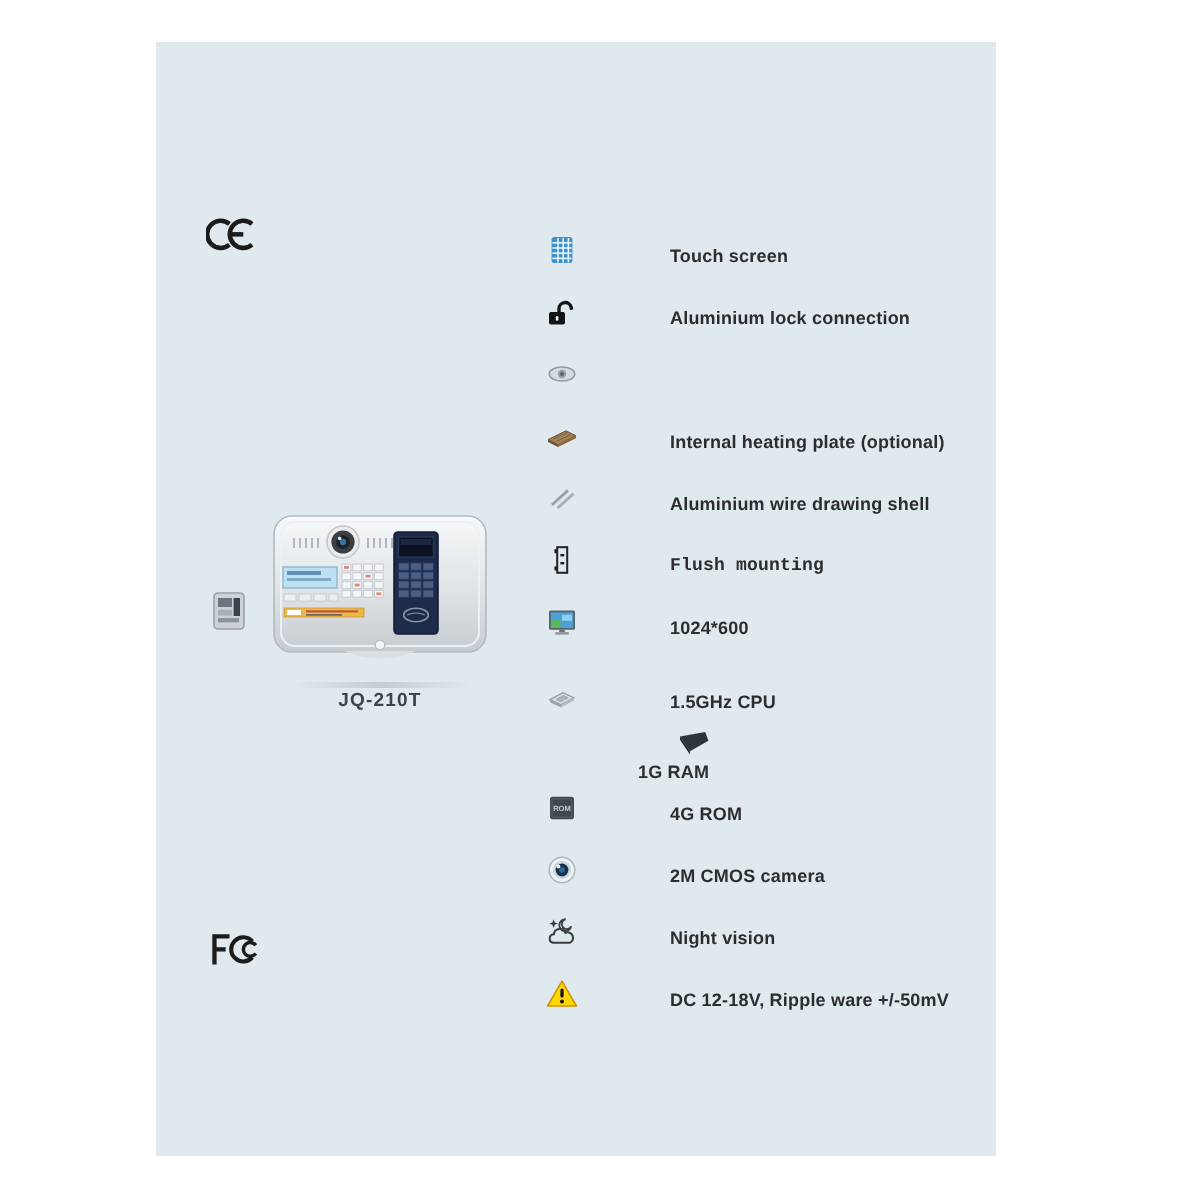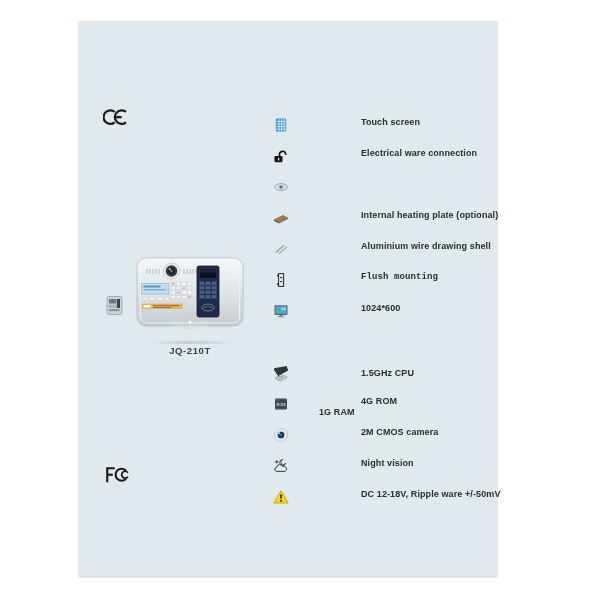--- a/index.html
+++ b/index.html
@@ -17,21 +17,21 @@
   .device{position:absolute;left:133px;top:255px;width:114px;height:86px;}
   .reflection{
     position:absolute;left:146px;top:341px;width:90px;height:3px;border-radius:2px;
     background:linear-gradient(90deg,rgba(190,200,206,0),rgba(185,196,203,.75),rgba(190,200,206,0));
   }
   .model-label{
     position:absolute;left:133px;top:345px;width:114px;text-align:center;
     font-size:9.5px;font-weight:bold;color:#3b434e;letter-spacing:.6px;
   }
   .feature-row{
-    position:absolute;left:273px;height:16px;display:flex;align-items:flex-start;gap:26px;
+    position:absolute;left:273px;height:16px;display:flex;align-items:flex-end;
   }
   .feature-row .f-icon{width:16px;height:16px;flex:0 0 16px;}
   .feature-row .f-icon svg{width:16px;height:16px;display:block;}
   .feature-row .f-label{
     margin-left:46px;font-size:9px;font-weight:bold;color:#2d2d2d;
     white-space:nowrap;letter-spacing:.1px;
   }
 </style>
 </head>
 <body>
@@ -195,21 +195,21 @@
       <span class="f-label">Touch screen</span>
     </div>
     <div class="feature-row" style="top: 148px;">
       <span class="f-icon">
         <svg viewBox="0 0 16 16">
           <path d="M6.5 8.5 V6.3 A3.1 3.1 0 0 1 12.6 5.6 L12.8 6.9" fill="none" stroke="#141414" stroke-width="1.7"></path>
           <rect x="1.5" y="8" width="8" height="6.3" rx="1" fill="#141414"></rect>
           <rect x="4.9" y="10" width="1.3" height="2.4" rx="0.6" fill="#f3f3f3"></rect>
         </svg>
       </span>
-      <span class="f-label">Electrical ware connection</span>
+      <span class="f-label">Aluminium lock connection</span>
     </div>
     <div class="feature-row" style="top: 179px;">
       <span class="f-icon">
         <svg viewBox="0 0 16 16">
           <ellipse cx="8" cy="8" rx="6.4" ry="3.5" fill="#d4dbe0" stroke="#949ea6" stroke-width="0.8"></ellipse>
           <circle cx="8" cy="8" r="2.1" fill="#949ea6"></circle>
           <circle cx="8" cy="8" r="1" fill="#5d676e"></circle>
         </svg>
       </span>
     </div>
@@ -252,21 +252,21 @@
           <rect x="1.5" y="2.3" width="13" height="9.6" rx="0.8" fill="#5a6269"></rect>
           <rect x="2.4" y="3.2" width="11.2" height="7.8" fill="#4da0d8"></rect>
           <rect x="3" y="7" width="4.2" height="3.6" fill="#58b85c"></rect>
           <rect x="8" y="4.4" width="5" height="3" fill="#8fd0ee"></rect>
           <rect x="6.6" y="11.9" width="2.8" height="1.2" fill="#6b7278"></rect>
           <rect x="4.6" y="13.1" width="6.8" height="1.2" fill="#8d949a"></rect>
         </svg>
       </span>
       <span class="f-label">1024*600</span>
     </div>
-    <div class="feature-row" style="top: 340px; margin-top: 28px;">
+    <div class="feature-row" style="top: 340px;">
       <span class="f-icon">
         <svg viewBox="0 0 16 16">
           <path d="M2 9.8 L8.5 6.3 L14 8.9 L7.5 12.4 Z" fill="#d5dbdf" stroke="#8f9aa2" stroke-width="0.6"></path>
           <path d="M2 9.8 L7.5 12.4 L7.5 13.7 L2 11.1 Z" fill="#9aa4ab"></path>
           <path d="M7.5 13.7 L14 10.2 L14 8.9 L7.5 12.4 Z" fill="#b6bec4"></path>
           <path d="M5.2 9.7 L8.8 7.8 L11 8.9 L7.4 10.8 Z" fill="#aeb6bc" stroke="#8f9aa2" stroke-width="0.4"></path>
         </svg>
       </span>
       <span class="f-label">1.5GHz CPU</span>
     </div>

